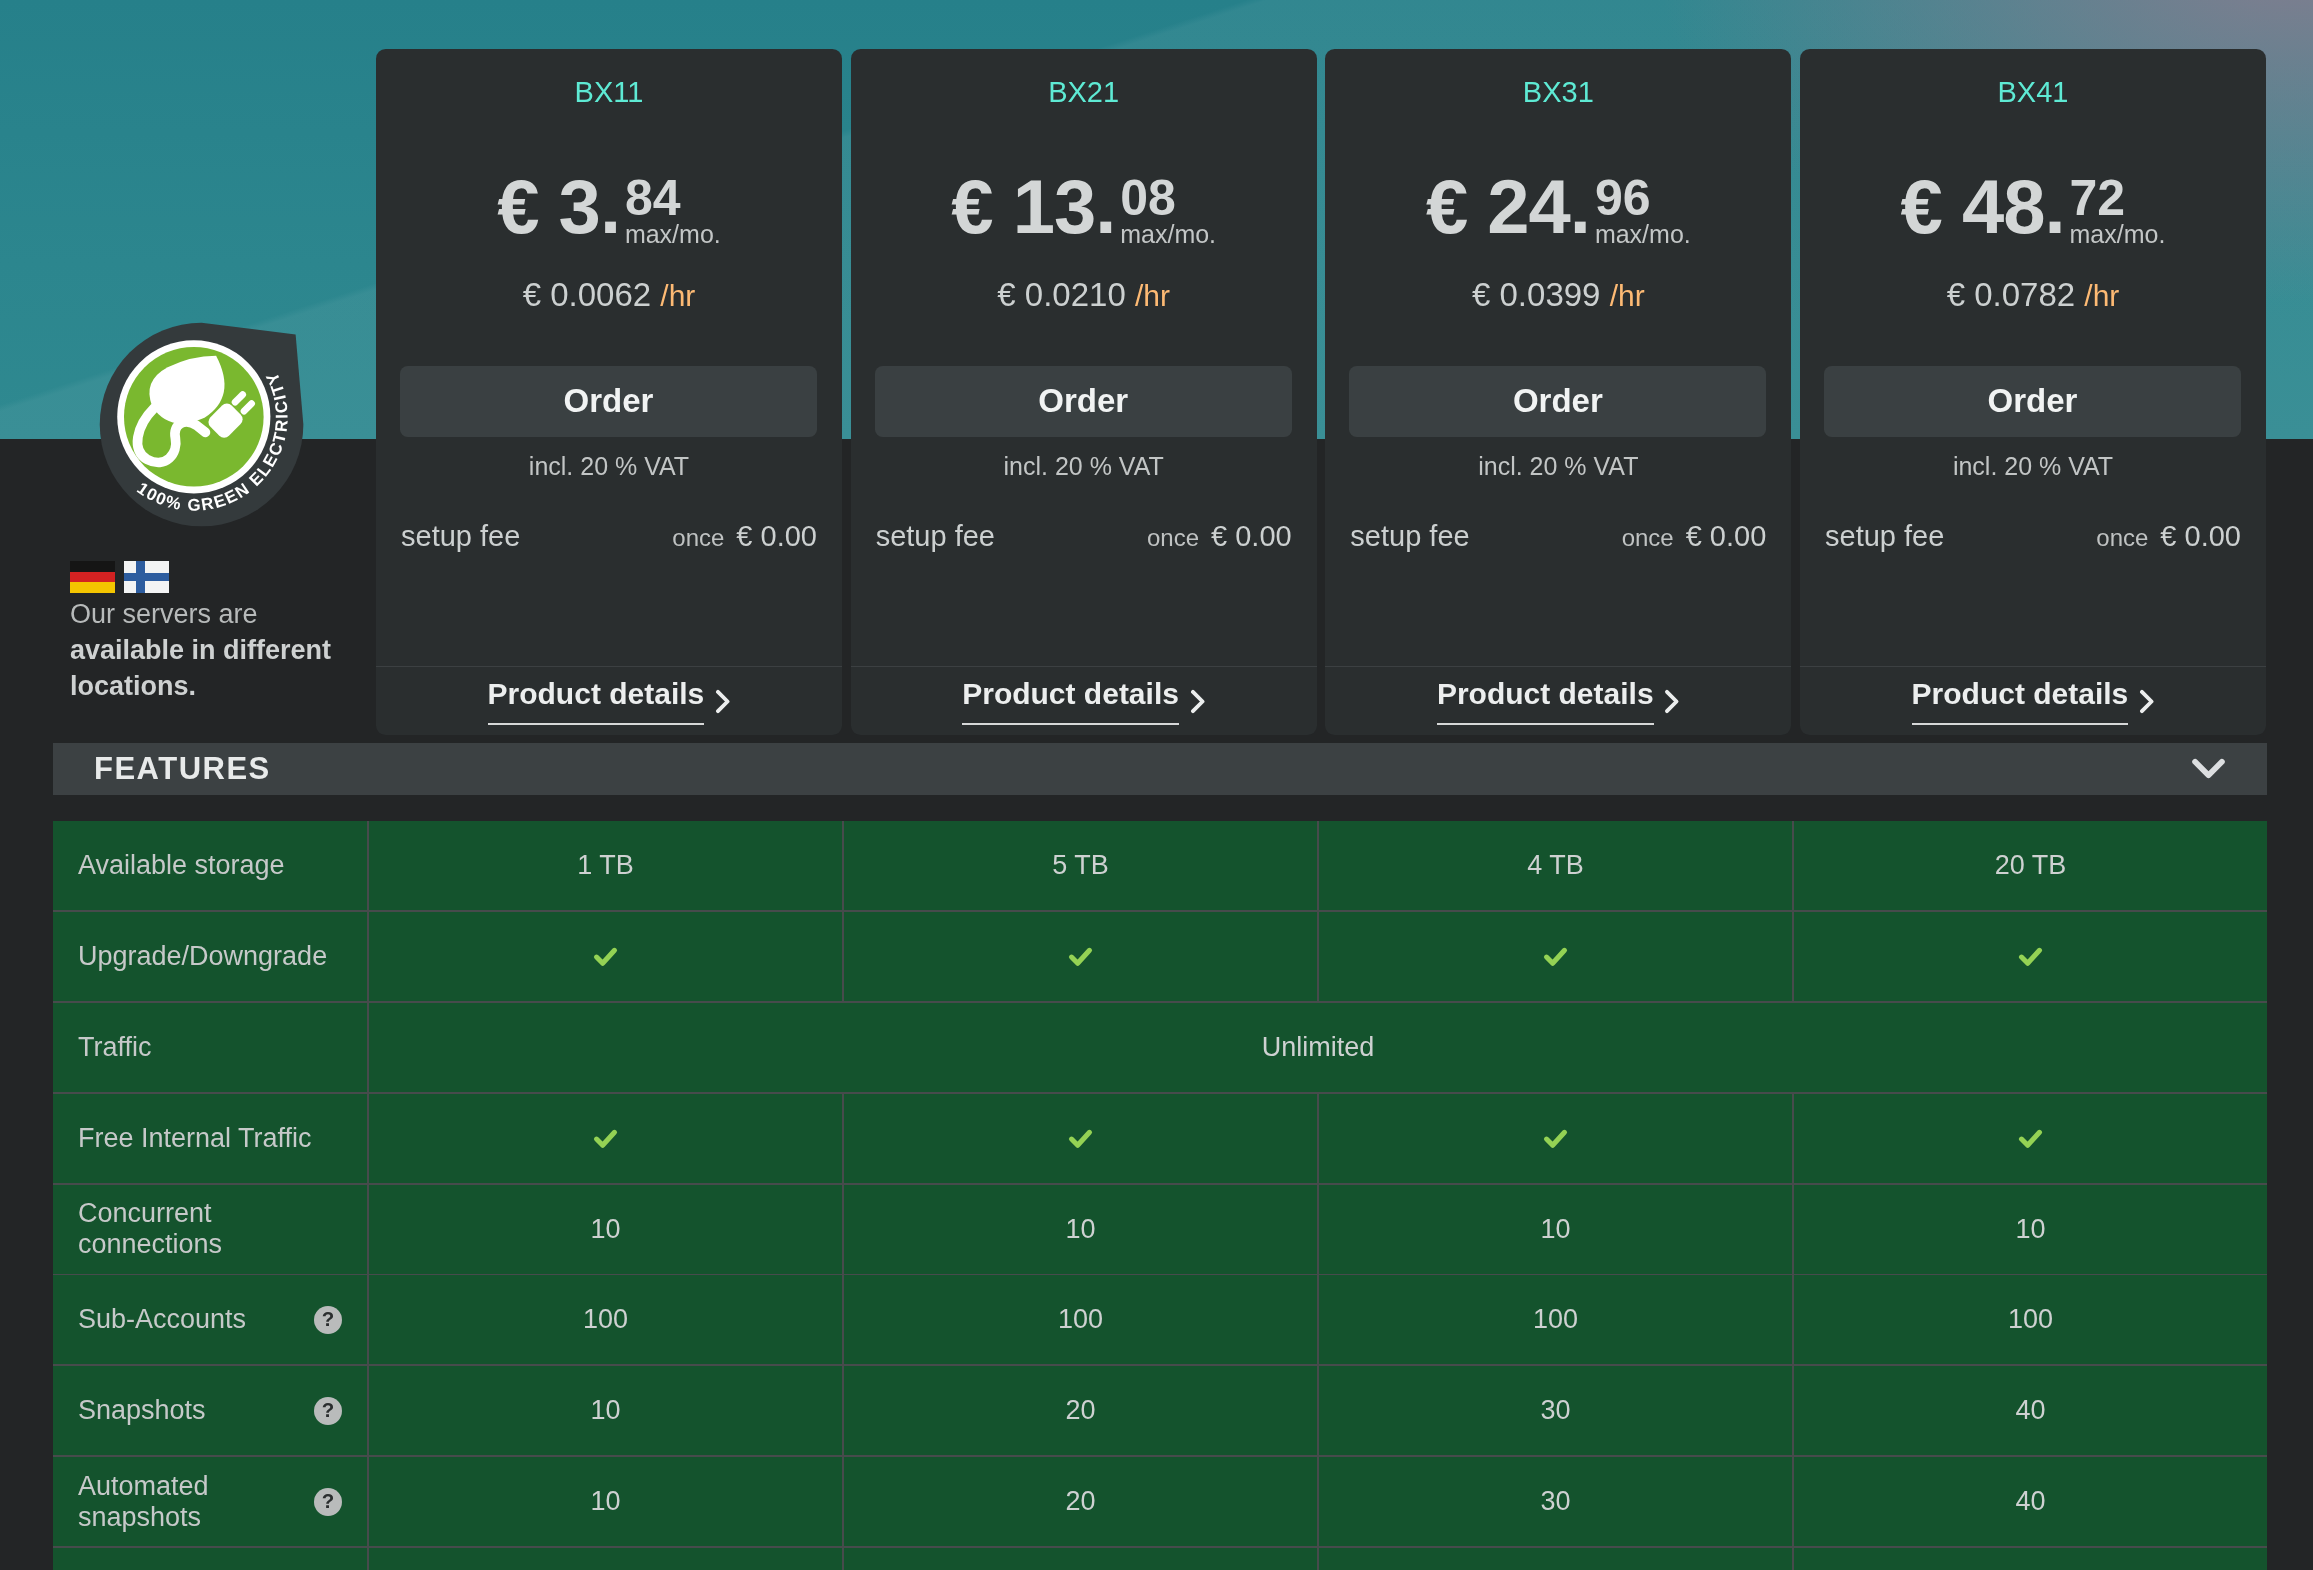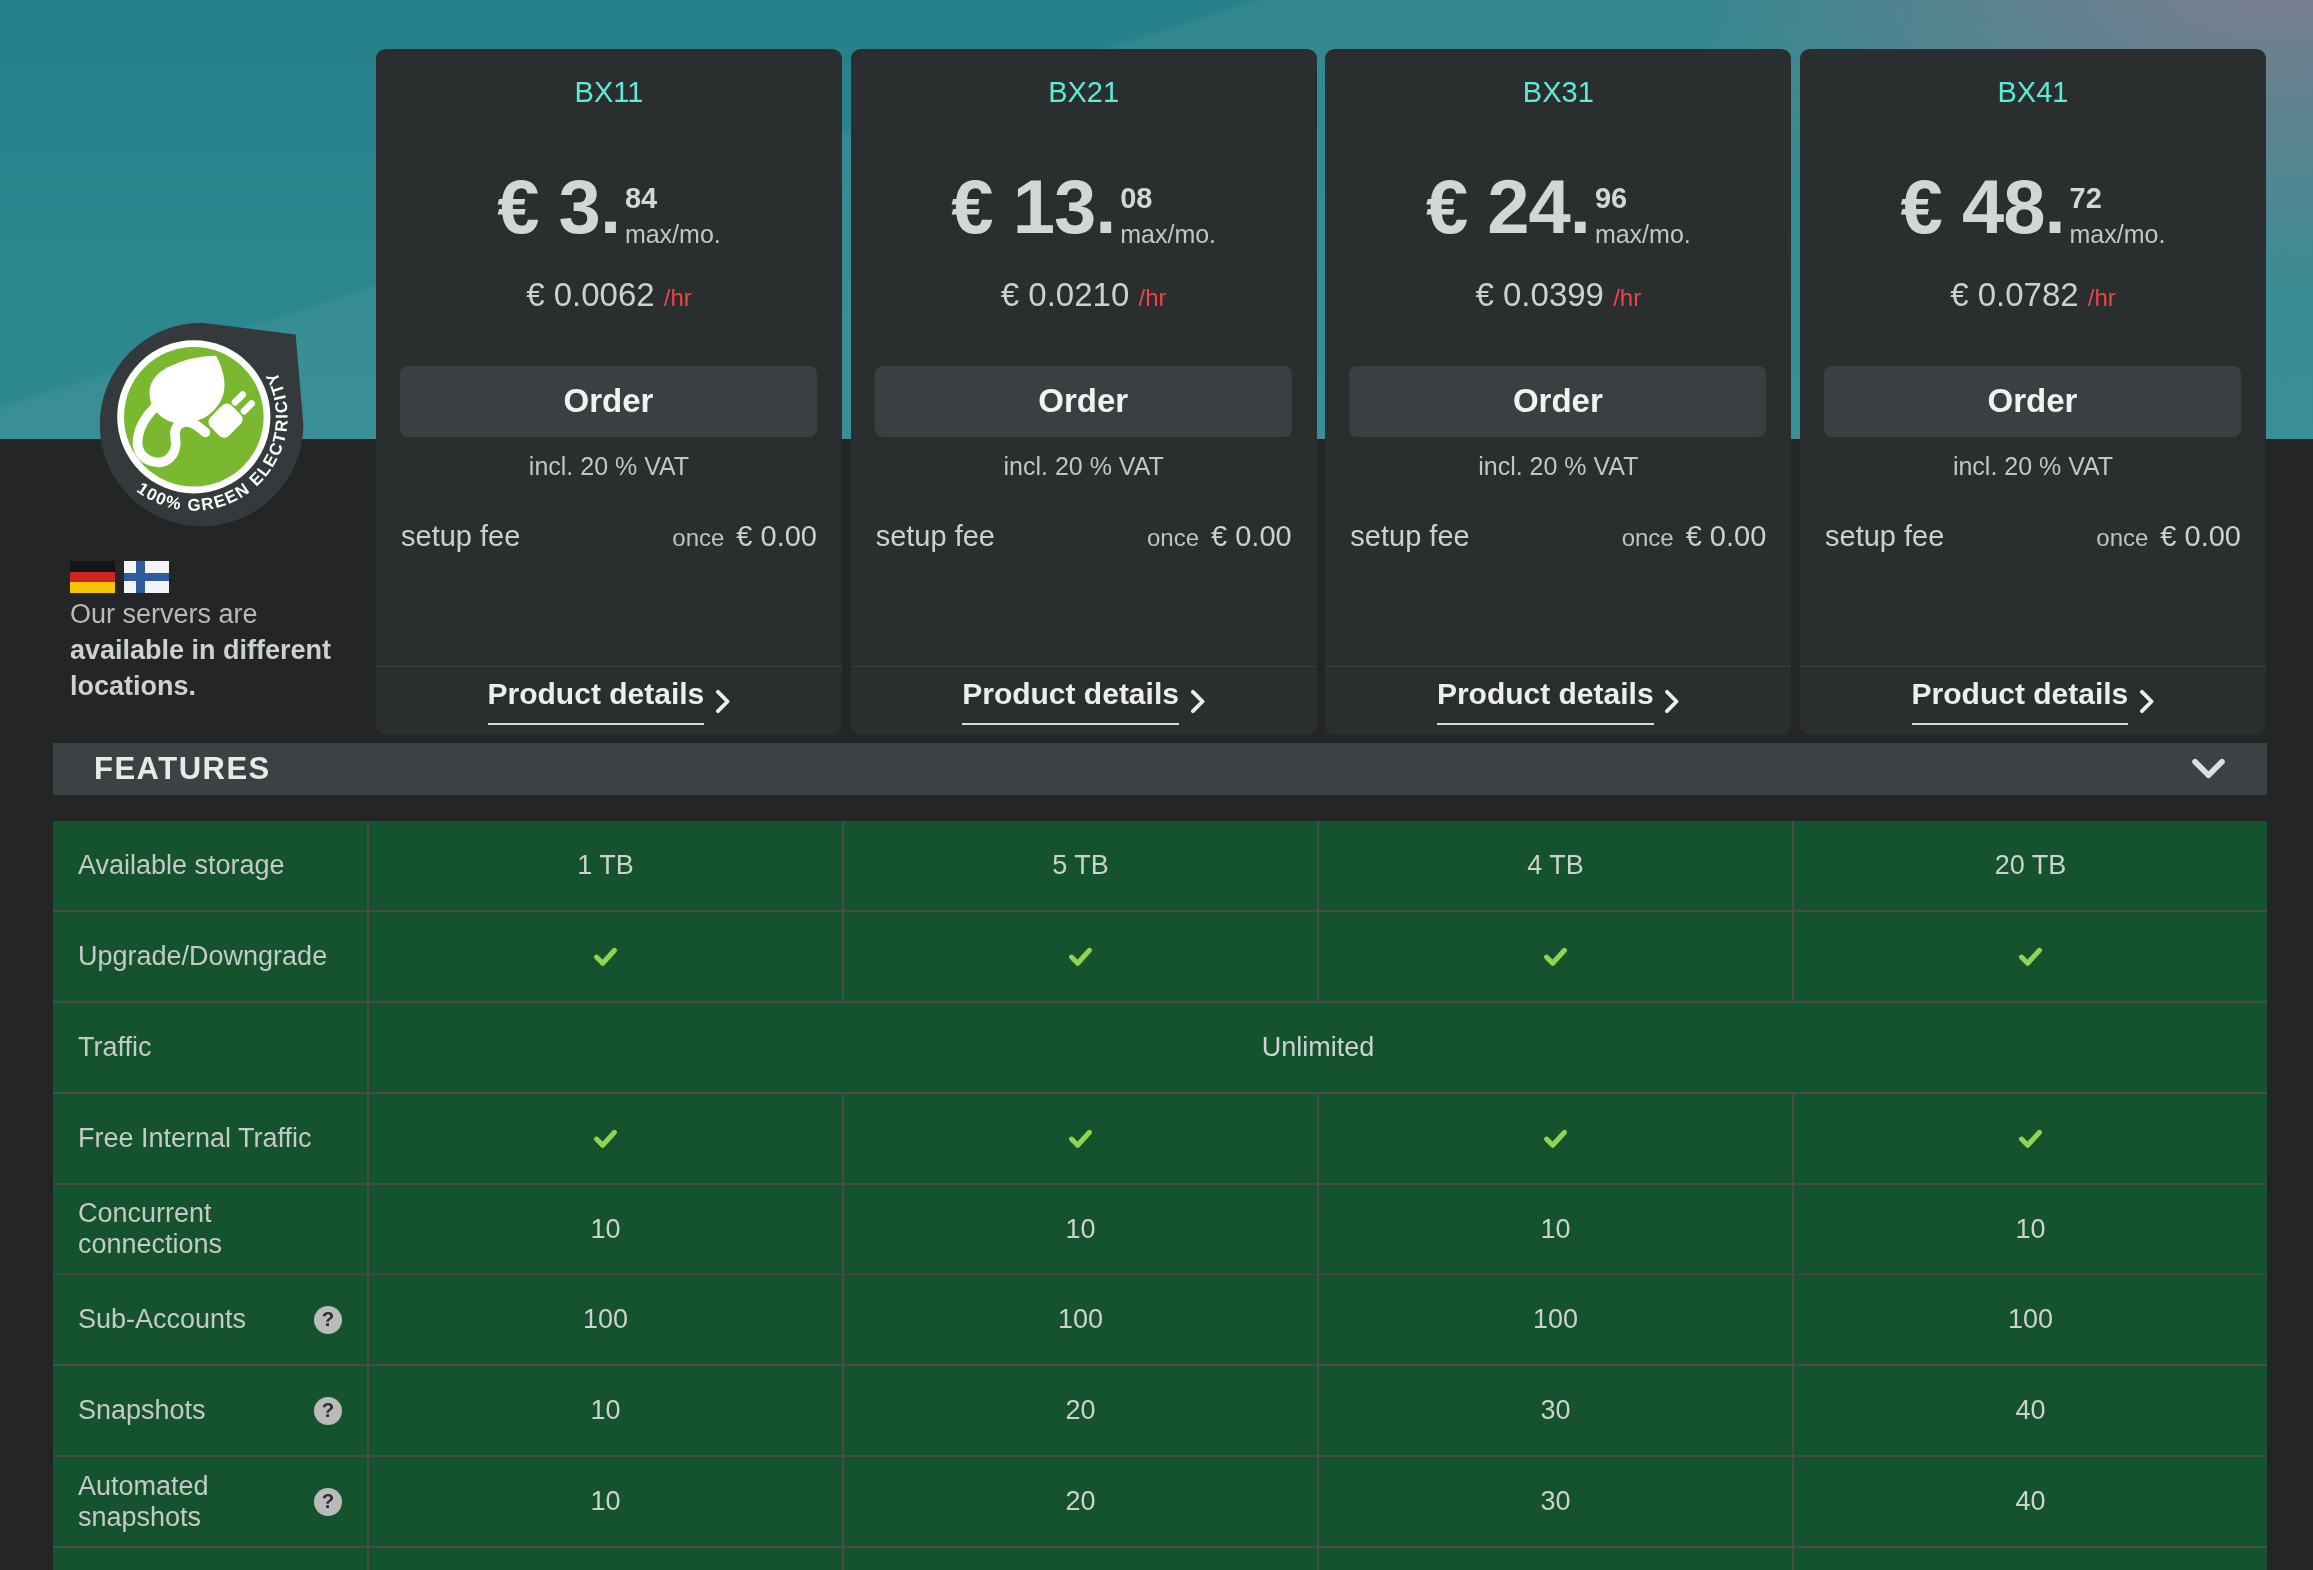--- a/index.html
+++ b/index.html
@@ -31,24 +31,24 @@
   .flag-fi .fi-h{position:absolute;left:0;top:11.6px;width:45px;height:8.7px;background:#2d5d9f;}
   .loc-text{position:absolute;left:70px;top:596px;font-size:27px;line-height:36px;color:#b7baba;}
   .loc-text .bold{font-weight:bold;color:#ced1d1;}
   
   .cards{position:absolute;left:376px;top:49px;width:1890px;display:grid;grid-template-columns:repeat(4,1fr);gap:8.7px;}
   .card{position:relative;height:686px;background:#2a2e2f;border-radius:9.7px;color:#ced1d1;}
   .plan-name{margin-top:27px;text-align:center;font-size:29px;color:#5eead4;}
   .price-row{margin-top:60px;display:flex;justify-content:center;align-items:flex-start;color:#d3d6d6;}
   .price-main{font-size:76px;font-weight:bold;line-height:76px;letter-spacing:-1px;}
   .price-side{display:flex;flex-direction:column;align-items:flex-start;margin-left:4.9px;padding-top:9.7px;}
-  .price-cents{font-size:29px;font-weight:bold;line-height:39px;}
+  .price-cents{font-size:50px;font-weight:bold;line-height:39px;}
   .price-permo{font-size:25px;line-height:25px;margin-top:3.9px;color:#c3c6c6;}
   .hourly{margin-top:29px;text-align:center;font-size:33px;color:#ccd0d0;}
-  .hourly .unit{font-size:24px;color:#ef4444;}
+  .hourly .unit{font-size:30px;color:#fdba74;}
   .order-btn{
     display:block;margin:52px 24px 0;width:calc(100% - 49px);height:71px;
     background:#3a4042;border:none;border-radius:7.8px;cursor:pointer;
     color:#f1f3f3;font-size:33px;font-weight:bold;font-family:inherit;
   }
   .vat{margin-top:15.5px;text-align:center;font-size:25px;color:#c2c5c5;}
   .setup-row{margin:39px 25px 0;display:flex;justify-content:space-between;align-items:baseline;}
   .setup-label{font-size:29px;color:#ccd0d0;}
   .setup-val{display:flex;align-items:baseline;gap:12px;}
   .setup-val .once{font-size:24px;color:#bfc2c2;}

